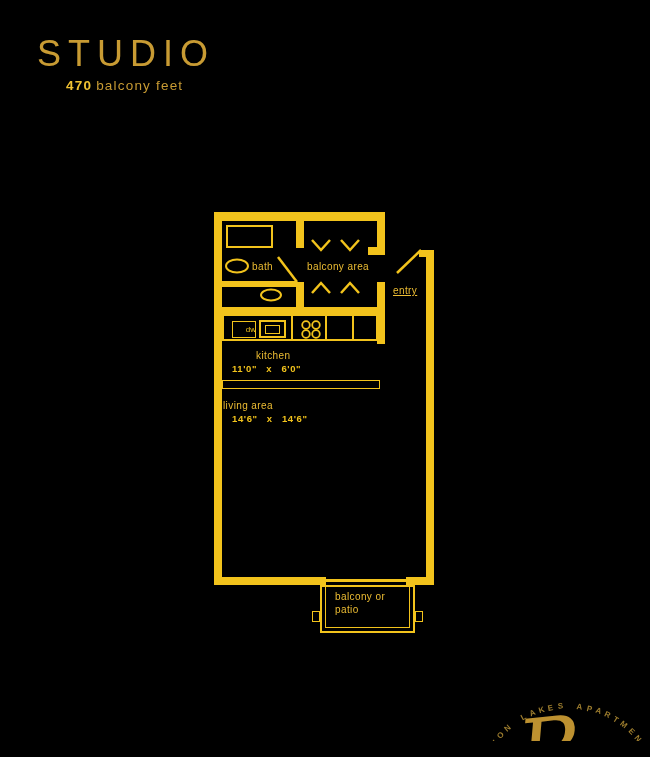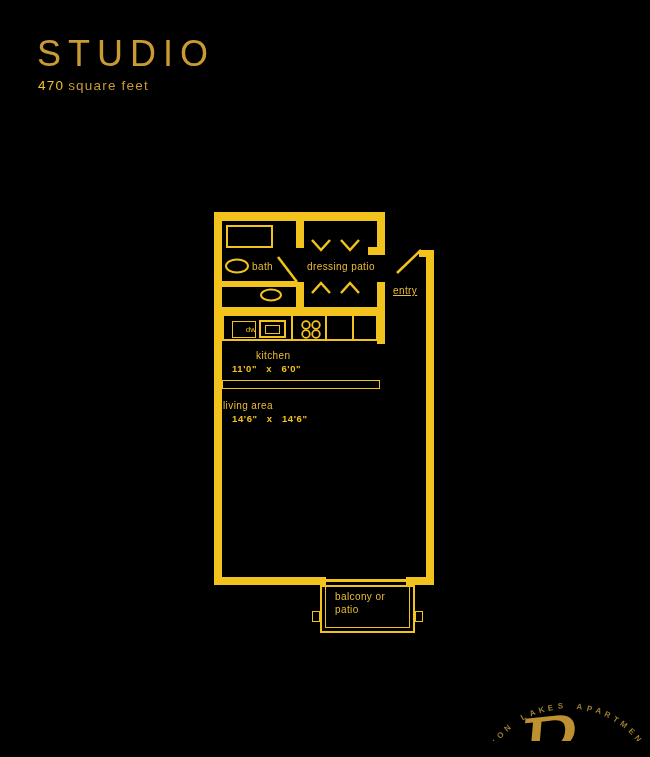--- a/index.html
+++ b/index.html
@@ -7,21 +7,21 @@
     --bright:#F1C232; --logo:#9D7D2E; --logo-bright:#BD9130;
   }
   html,body{margin:0;padding:0;background:#000;}
   .canvas{position:relative;width:650px;height:741px;background:var(--bg);overflow:hidden;
           font-family:"Liberation Sans",sans-serif;}
   
   .title{position:absolute;left:37px;top:36px;font-size:36px;font-weight:300;
          letter-spacing:7px;color:var(--title);line-height:1;}
   .subtitle{position:absolute;left:38px;top:78px;font-size:13.5px;color:var(--title);
             letter-spacing:1.2px;font-weight:500;}
-  .subtitle .num{color:var(--bright);font-weight:400;margin-right:4px;}
+  .subtitle .num{color:var(--bright);font-weight:700;margin-right:4px;margin-left:28px;}
   
   .wall{position:absolute;background:var(--line);}
   .outline{position:absolute;border:2px solid var(--line);box-sizing:border-box;}
   .thin{border-width:1.5px;}
   .svgov{position:absolute;left:0;top:0;pointer-events:none;}
   .stroke{fill:none;stroke:var(--line);}
   
   .label{position:absolute;color:var(--label);font-size:10px;font-weight:500;
          letter-spacing:0.4px;line-height:1.25;}
   .dims{position:absolute;color:var(--line);font-size:9.5px;font-weight:700;
@@ -38,21 +38,21 @@
             font-style:italic;font-size:86px;color:var(--logo-bright);
             transform:rotate(-6deg);line-height:1;}
 </style>
 </head>
 <body>
 
 <div class="canvas">
 
   <div class="title">STUDIO</div>
   <div class="subtitle">
-    <span class="num">470</span><span>square feet</span>
+    <span class="num">470</span><span>balcony feet</span>
   </div>
 
   <div class="wall" style="left:214px;top:212px;width:171px;height:9px;"></div>
   <div class="wall" style="left:214px;top:212px;width:8px;height:373px;"></div>
   <div class="wall" style="left:214px;top:577px;width:112px;height:8px;"></div>
   <div class="wall" style="left:406px;top:577px;width:28px;height:8px;"></div>
   <div class="wall" style="left:426px;top:250px;width:8px;height:335px;"></div>
   <div class="wall" style="left:419px;top:250px;width:7px;height:7px;"></div>
 
   <div class="wall" style="left:377px;top:221px;width:8px;height:26px;"></div>
@@ -92,21 +92,21 @@
     <circle class="stroke" cx="316" cy="325" r="3.8" stroke-width="1.8"></circle>
     <circle class="stroke" cx="306" cy="334" r="3.8" stroke-width="1.8"></circle>
     <circle class="stroke" cx="316" cy="334" r="3.8" stroke-width="1.8"></circle>
     <polyline class="stroke" points="312,240 321,250 330,240" stroke-width="2.5"></polyline>
     <polyline class="stroke" points="341,240 350,250 359,240" stroke-width="2.5"></polyline>
     <polyline class="stroke" points="312,293 321,283 330,293" stroke-width="2.5"></polyline>
     <polyline class="stroke" points="341,293 350,283 359,293" stroke-width="2.5"></polyline>
   </svg>
 
   <div class="label" style="left:252px;top:261px;">bath</div>
-  <div class="label" style="left:307px;top:261px;">dressing patio</div>
+  <div class="label" style="left:307px;top:261px;">balcony area</div>
   <div class="label" style="left:393px;top:285px;text-decoration:underline;">entry</div>
   <div class="label" style="left:232px;top:350px;padding-left:24px;">kitchen</div>
   <div class="dims" style="left:232px;top:363px;">11'0" x 6'0"</div>
   <div class="label" style="left:223px;top:400px;">living area</div>
   <div class="dims" style="left:232px;top:413px;">14'6" x 14'6"</div>
   <div class="label" style="left:335px;top:591px;font-size:10px;">
     <div>balcony or</div>
     <div>patio</div>
   </div>
 

